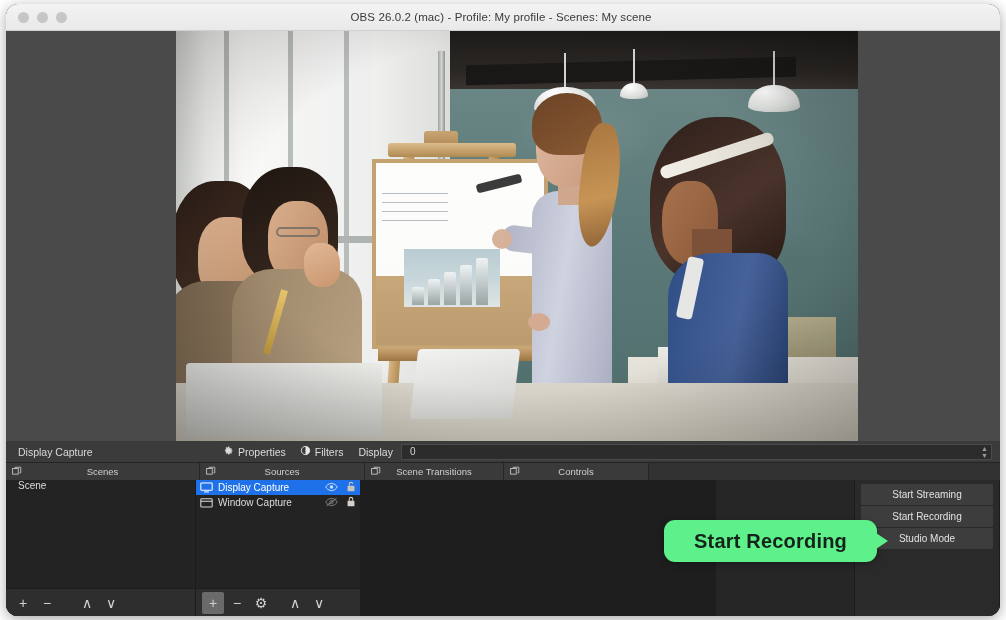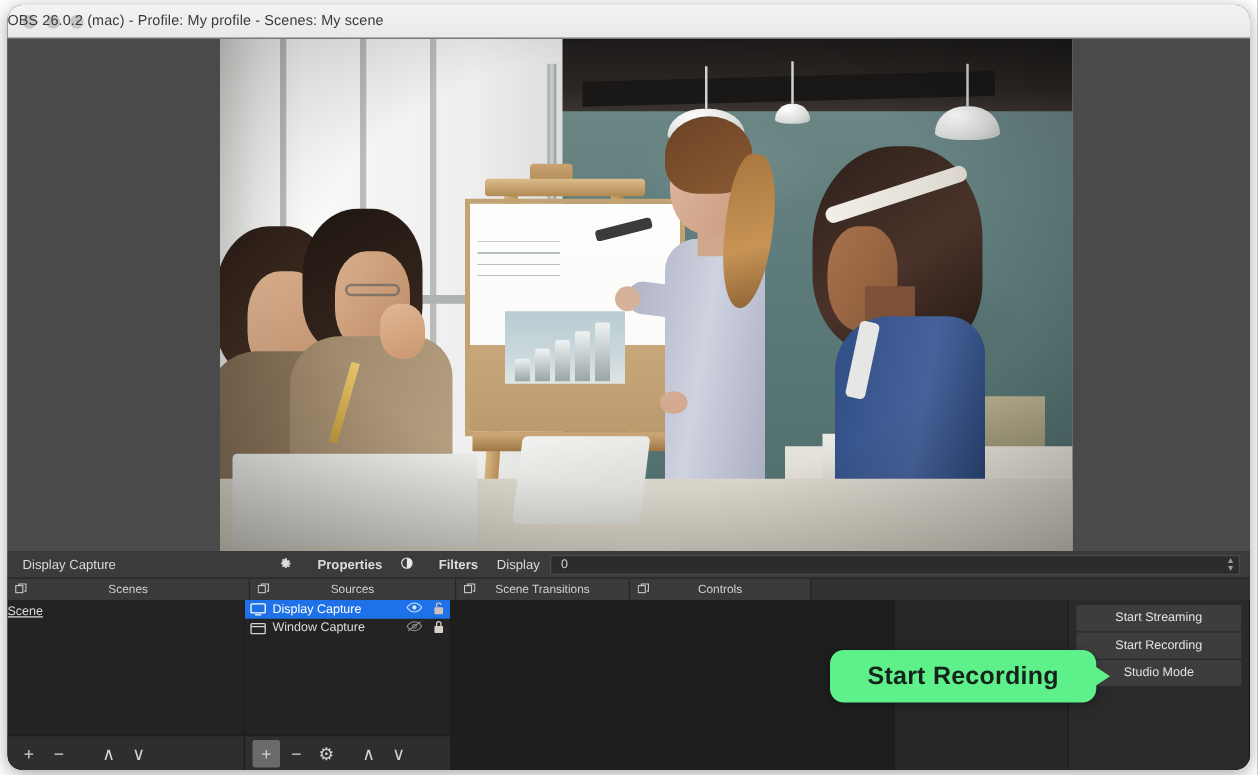--- a/index.html
+++ b/index.html
@@ -22,21 +22,21 @@
   .titlebar {
     position: relative;
     height: 27px; width: 100%;
     background: linear-gradient(180deg,#f3f3f3 0%,#e9e9e9 100%);
     border-bottom: 1px solid #d0d0d0;
     display: flex; align-items: center;
   }
   .traffic { display: flex; gap: 8px; margin-left: 12px; }
   .tl-dot { width: 11px; height: 11px; border-radius: 50%; background: #c6c6c6; }
   .title-text {
-    position: absolute; left: 0; right: 4px; 
+    position: absolute; left: 0; right: 4px; text-align: center;
     font-size: 11.5px; color: #3a3a3a; letter-spacing: .1px;
   }
 
   
   .obs-body { position: relative; width: 100%; height: 585px; background: #2d2d2d; }
 
   
   .preview-wrap {
     position: absolute; left: 0; top: 0; width: 100%; height: 410px;
     background: #4a4a4a; overflow: hidden;
@@ -181,22 +181,22 @@
   .sc-vig { left:0; top:0; width:100%; height:100%;
     background: radial-gradient(ellipse at 50% 45%, rgba(0,0,0,0) 55%, rgba(0,0,0,.28) 100%); }
 
   
   .src-toolbar {
     position: absolute; left:0; top:410px; width:100%; height:22px;
     background:#3b3b3b; display:flex; align-items:center;
     border-bottom:1px solid #232323;
   }
   .src-name { font-size:10.5px; color:#d9d9d9; padding-left:12px; width:210px; }
-  .tb-btn { display:flex; align-items:center; gap:20px; font-size:10.5px;
-    color:#dcdcdc; padding:2px 7px; cursor:default;font-weight:bold; }
+  .tb-btn { display:flex; align-items:center; gap:4px; font-size:10.5px;
+    color:#dcdcdc; padding:2px 7px; cursor:default; }
   .tb-label { font-size:10.5px; color:#dcdcdc; padding:2px 8px; }
   .spin {
     position:relative; flex:1; height:16px; margin-right:8px;
     background:#2c2c2c; border:1px solid #4a4a4a;
     display:flex; align-items:center;
   }
   .spin span { font-size:10px; color:#d4d4d4; padding-left:8px; }
   .spin .arrows { position:absolute; right:3px; top:1px;
     display:flex; flex-direction:column; gap:1px; line-height:6px;
     font-size:7px; color:#9a9a9a; }
@@ -211,22 +211,22 @@
     justify-content:center; border-right:1px solid #262626;
     background:#3a3a3a; color:#cfcfcf; font-size:9.5px;
   }
   .dock-hdr .dicon { position:absolute; left:6px; top:3px; }
 
   
   .dock-row { position:absolute; left:0; top:449px; width:100%; height:136px; display:flex; }
   .dock { position:relative; height:136px; background:#232323; border-right:1px solid #1c1c1c; }
   .dock-list { position:absolute; left:0; top:0; right:0; bottom:28px; overflow:hidden; }
   .row-item {
-    display:flex; align-items:flex-end; height:15px;
-    font-size:10px; color:#dcdcdc; padding-left:0;text-decoration:underline;
+    display:flex; align-items:flex-start; height:15px;
+    font-size:10px; color:#dcdcdc; padding-left:12px;
   }
   .src-row { display:flex; align-items:center; height:15px; font-size:10px;
     color:#dcdcdc; padding-left:4px; gap:5px; }
   .src-row.sel { background:#1e71e8; color:#fff; }
   .src-ico { width:13px; height:11px; flex:none; }
   .src-txt { flex:none; }
   .src-eye { margin-left:auto; margin-right:4px; display:flex; gap:8px; align-items:center; }
 
   .dock-foot {
     position:absolute; left:0; right:0; bottom:0; height:28px;

